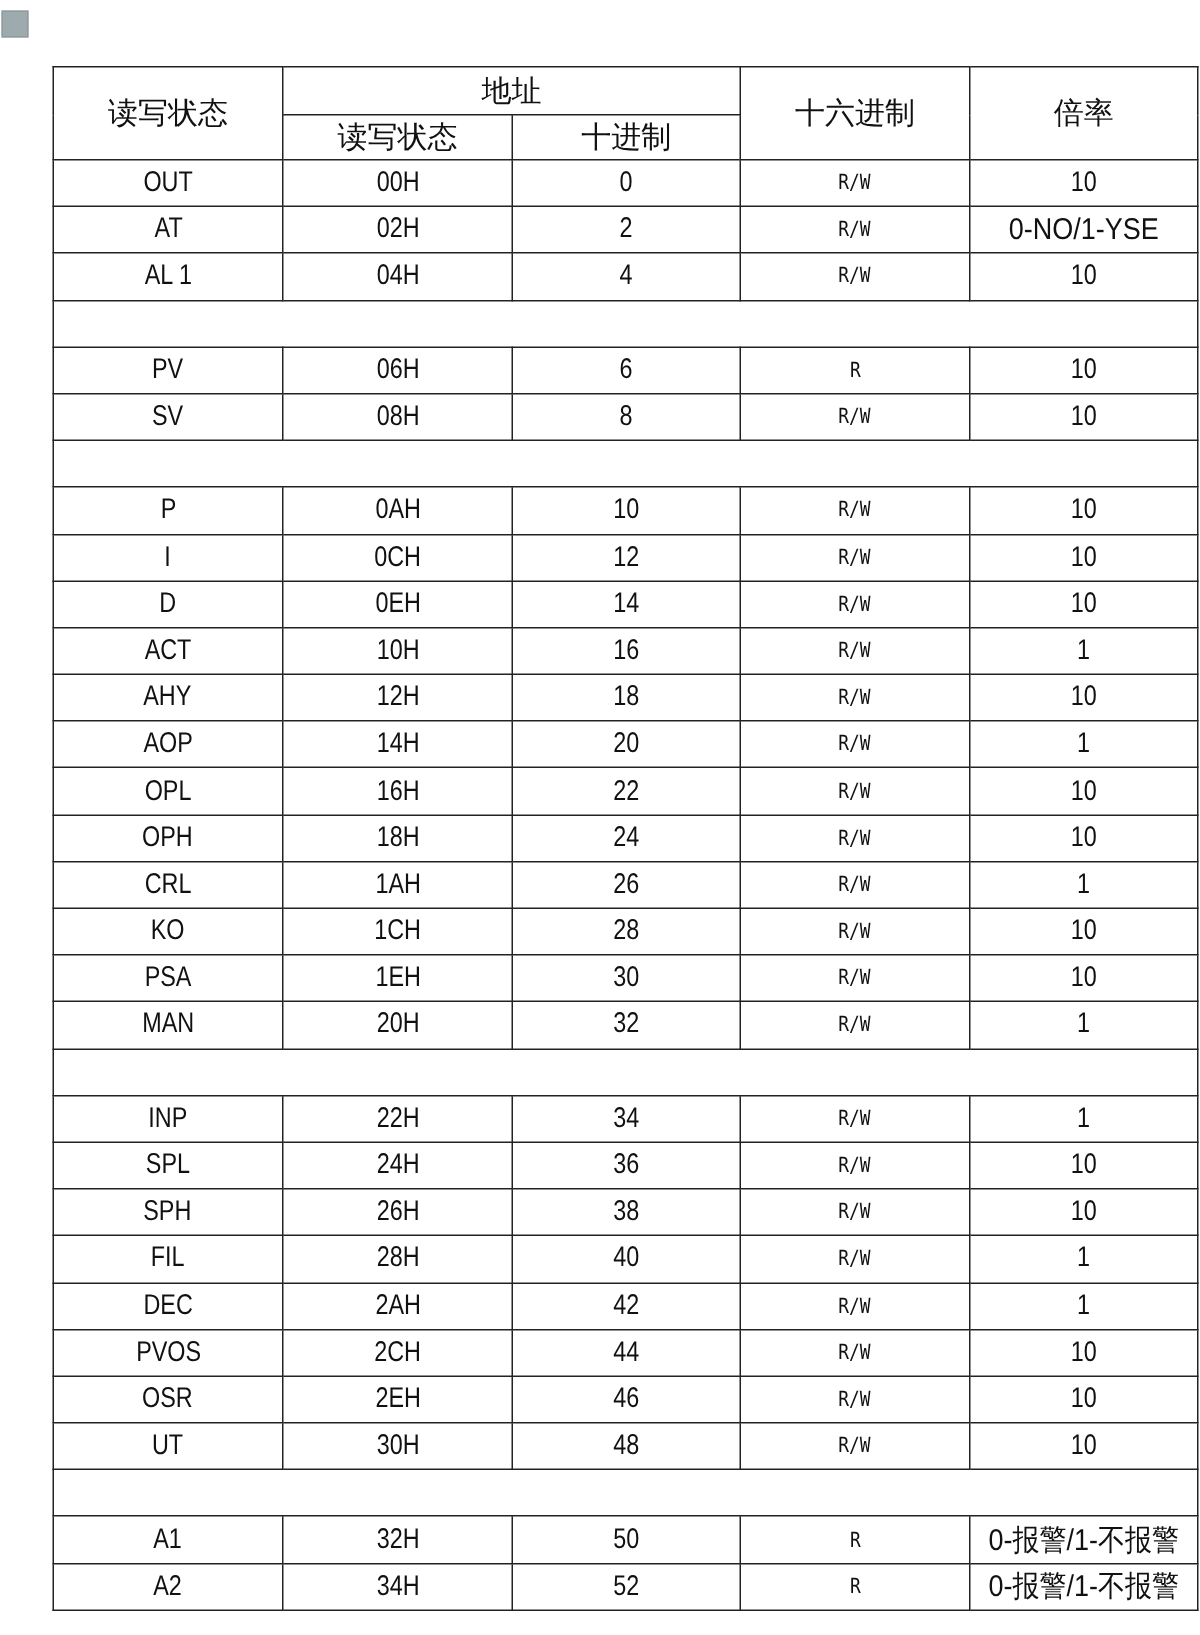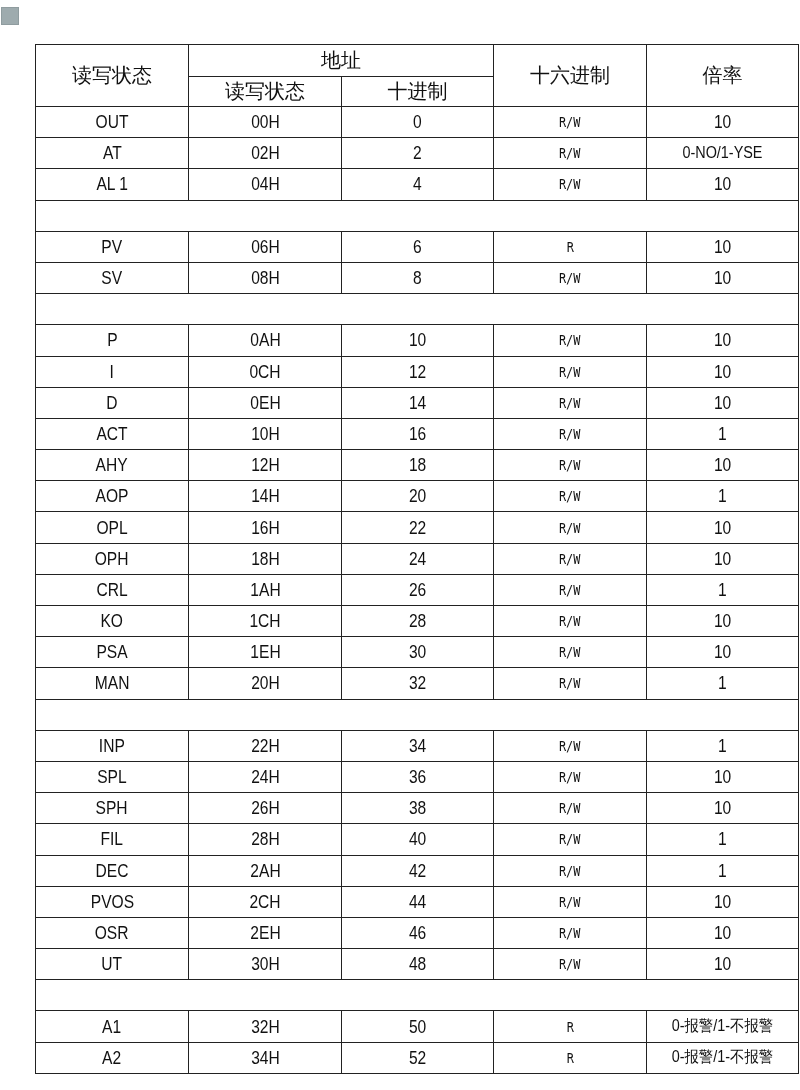--- a/index.html
+++ b/index.html
@@ -36,21 +36,21 @@
     height: 30.2px; font-size: 19px;
     font-family: "Liberation Sans Narrow", "Liberation Sans", sans-serif;
   }
   td.name, td.hex, td.dec, td.rate { font-family: "Liberation Sans", sans-serif; }
   td.name, td.hex { transform-origin: center; }
   td.name span, td.hex span, td.dec span, td.rate span {
     display: inline-block; transform: scaleX(0.82);
   }
   td.rw { font-size: 14px; font-family: "DejaVu Sans Mono", monospace; text-decoration: underline; }
   td.rw span { display: inline-block; transform: scaleX(0.85); }
-  td.rate.small { font-size: 16px; }
+  td.rate.small { font-size: 20px; }
   td.rate.small span { transform: scaleX(0.9); }
   tr.spacer td { height: 30.2px; }
 </style>
 </head>
 <body>
 
 <div class="title-bar">
   <span class="title-square"></span>
 </div>
 

